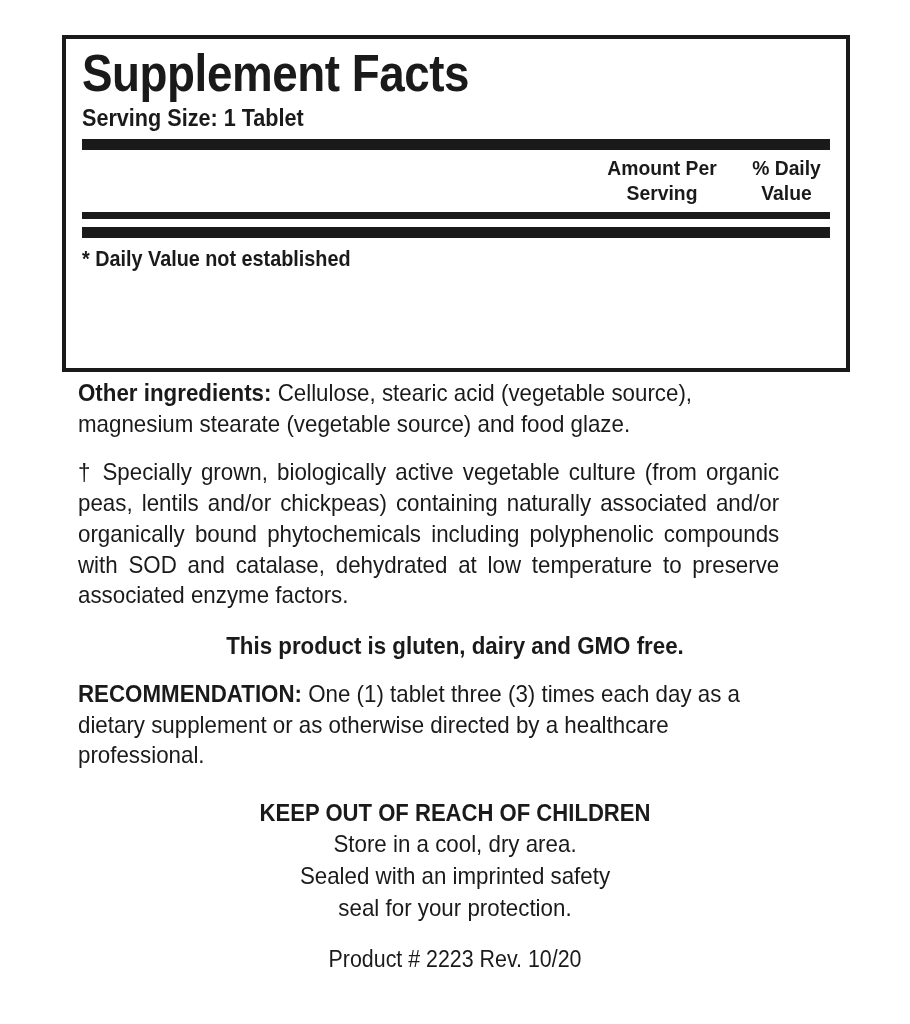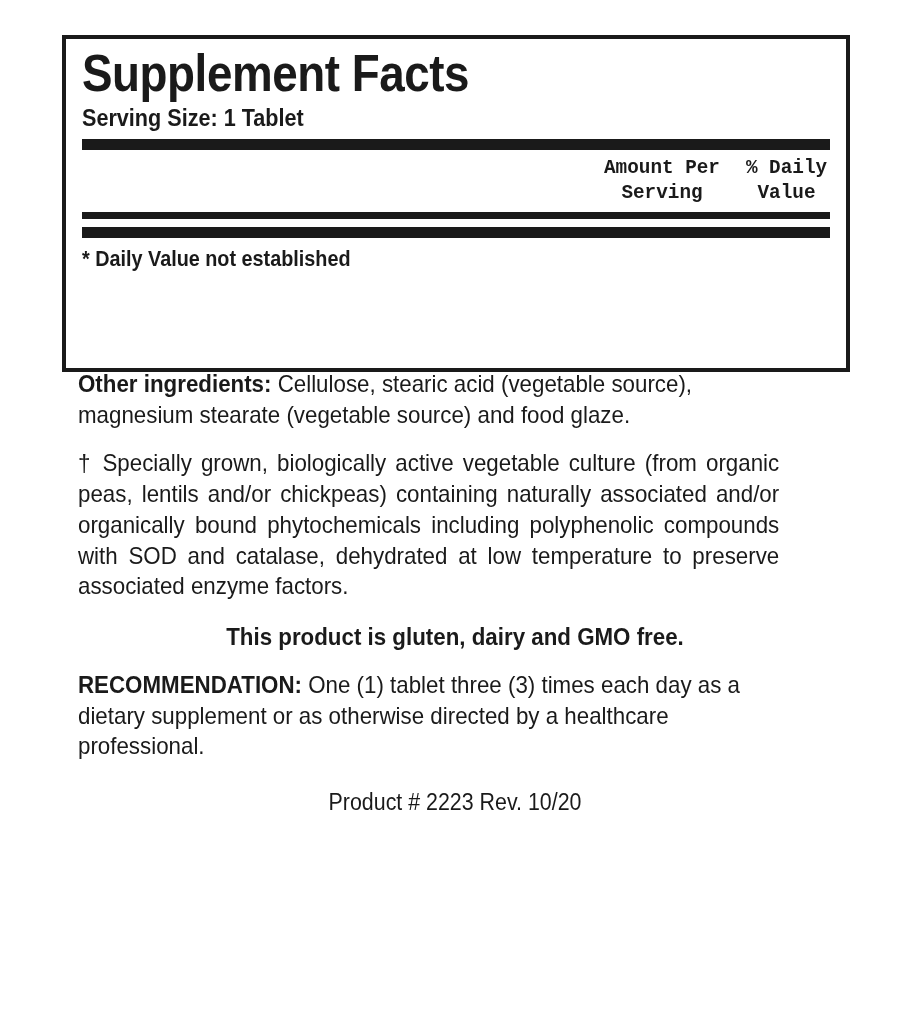--- a/index.html
+++ b/index.html
@@ -72,21 +72,20 @@
   .rule-thin {
     height: 2px;
     background: #1a1a1a;
   }
 
   
   .facts-table {
     width: 100%;
     border-collapse: collapse;
     table-layout: fixed;
-    font-family: Liberation Mono, monospace;
   }
   .facts-table td, .facts-table th {
     padding: 0;
     vertical-align: bottom;
   }
   .col-name   { width: 505px; }
   .col-amount { width: 150px; }
   .col-dv     { width: 99px; }
 
   .hdr-cell {
@@ -128,21 +127,21 @@
     transform: scaleX(0.9);
     transform-origin: left center;
     padding: 8px 0 0 0;
     white-space: nowrap;
   }
 
   
   .body-copy {
     position: absolute;
     left: 78px;
-    top: 369px;
+    top: 378px;
     width: 754px;
   }
 
   .para {
     font-size: 24px;
     line-height: 1.28;
     transform: scaleX(0.93);
     transform-origin: left top;
     margin: 0;
   }
@@ -245,17 +244,23 @@
   <div class="body-copy">
 
     <p class="para para-other"><b>Other ingredients:</b><span> Cellulose, stearic acid (vegetable source), magnesium stearate (vegetable source) and food glaze.</span></p>
 
     <p class="para para-dagger">† Specially grown, biologically active vegetable culture (from organic peas, lentils and/or chickpeas) containing naturally associated and/or organically bound phytochemicals including polyphenolic compounds with SOD and catalase, dehydrated at low temperature to preserve associated enzyme factors.</p>
 
     <p class="centered-bold">This product is gluten, dairy and GMO free.</p>
 
     <p class="para para-reco"><b>RECOMMENDATION:</b><span> One (1) tablet three (3) times each day as a dietary supplement or as otherwise directed by a healthcare professional.</span></p>
 
+    <div class="keep-out-block">
+      <p class="keep-out-title">KEEP OUT OF REACH OF CHILDREN</p>
+      <p class="store-line">Store in a cool, dry area.</p>
+      <p class="store-line">Sealed with an imprinted safety</p>
+      <p class="store-line">seal for your protection.</p>
+    </div>
 
     <p class="product-line">Product # 2223  Rev. 10/20</p>
   </div>
 
 </div>
 
 </body></html>

